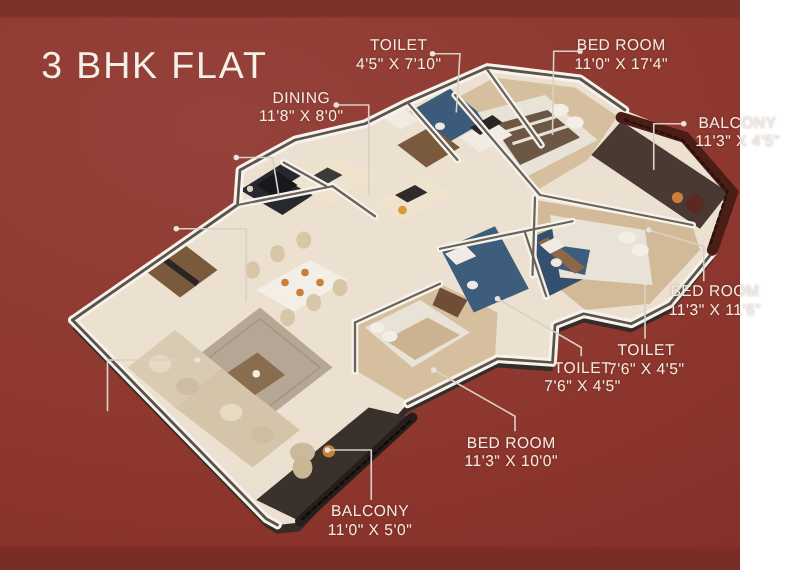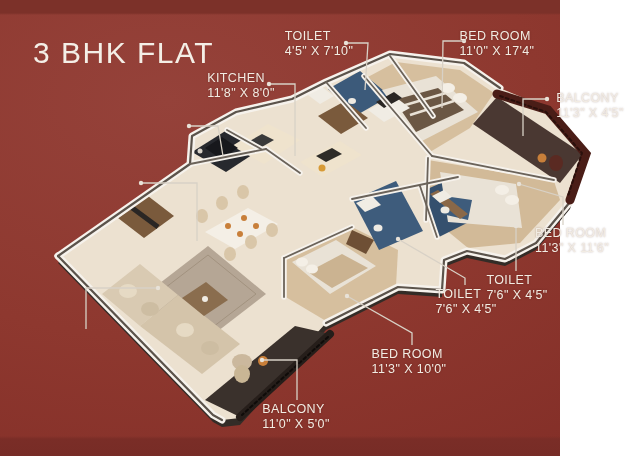--- a/index.html
+++ b/index.html
@@ -3,29 +3,30 @@
 <meta charset="utf-8">
 <style>
   html,body{margin:0;padding:0;}
   body{width:639px;height:456px;overflow:hidden;font-family:"Liberation Sans",sans-serif;}
   .stage{
     position:relative;width:560px;height:456px;
     background:
       linear-gradient(180deg,#7c3129 0,#7c3129 13px,rgba(124,49,41,0) 15px),
       linear-gradient(0deg,#772c26 0,#7a2d27 17px,rgba(122,45,39,0) 20px),
       radial-gradient(120% 95% at 30% 22%,#95423a 0%,#8e382f 55%,#842f28 100%);
+    padding-left: 32px;
   }
   .page-title{
     position:absolute;left:33px;top:36px;
     font-size:30px;font-weight:500;letter-spacing:1.5px;
     color:#f4efe7;white-space:nowrap;
   }
   .room-label{
     position:absolute;transform:translateX(-50%);
-    text-align:left;color:#f2ece3;
+    text-align:center;color:#f2ece3;
     font-size:12.5px;font-weight:500;line-height:1.18;letter-spacing:.4px;
     white-space:nowrap;text-shadow:0 0 2px rgba(60,15,10,.35);
   }
   .room-label .rsize{display:block;}
   svg{position:absolute;left:0;top:0;}
 </style>
 </head>
 <body>
 
 <div class="stage">
@@ -207,21 +208,21 @@
   </div>
   <div class="room-label" style="left:497px;top:29px;">
     <span class="rname">BED ROOM</span>
     <span class="rsize">11'0" X 17'4"</span>
   </div>
   <div class="room-label" style="left:590px;top:91px;">
     <span class="rname">BALCONY</span>
     <span class="rsize">11'3" X 4'5"</span>
   </div>
   <div class="room-label" style="left:241px;top:71px;">
-    <span class="rname">KITCHEN</span>
+    <span class="rname">DINING</span>
     <span class="rsize">11'8" X 8'0"</span>
   </div>
   <div class="room-label" style="left:409px;top:347px;">
     <span class="rname">BED ROOM</span>
     <span class="rsize">11'3" X 10'0"</span>
   </div>
   <div class="room-label" style="left:296px;top:402px;">
     <span class="rname">BALCONY</span>
     <span class="rsize">11'0" X 5'0"</span>
   </div>

